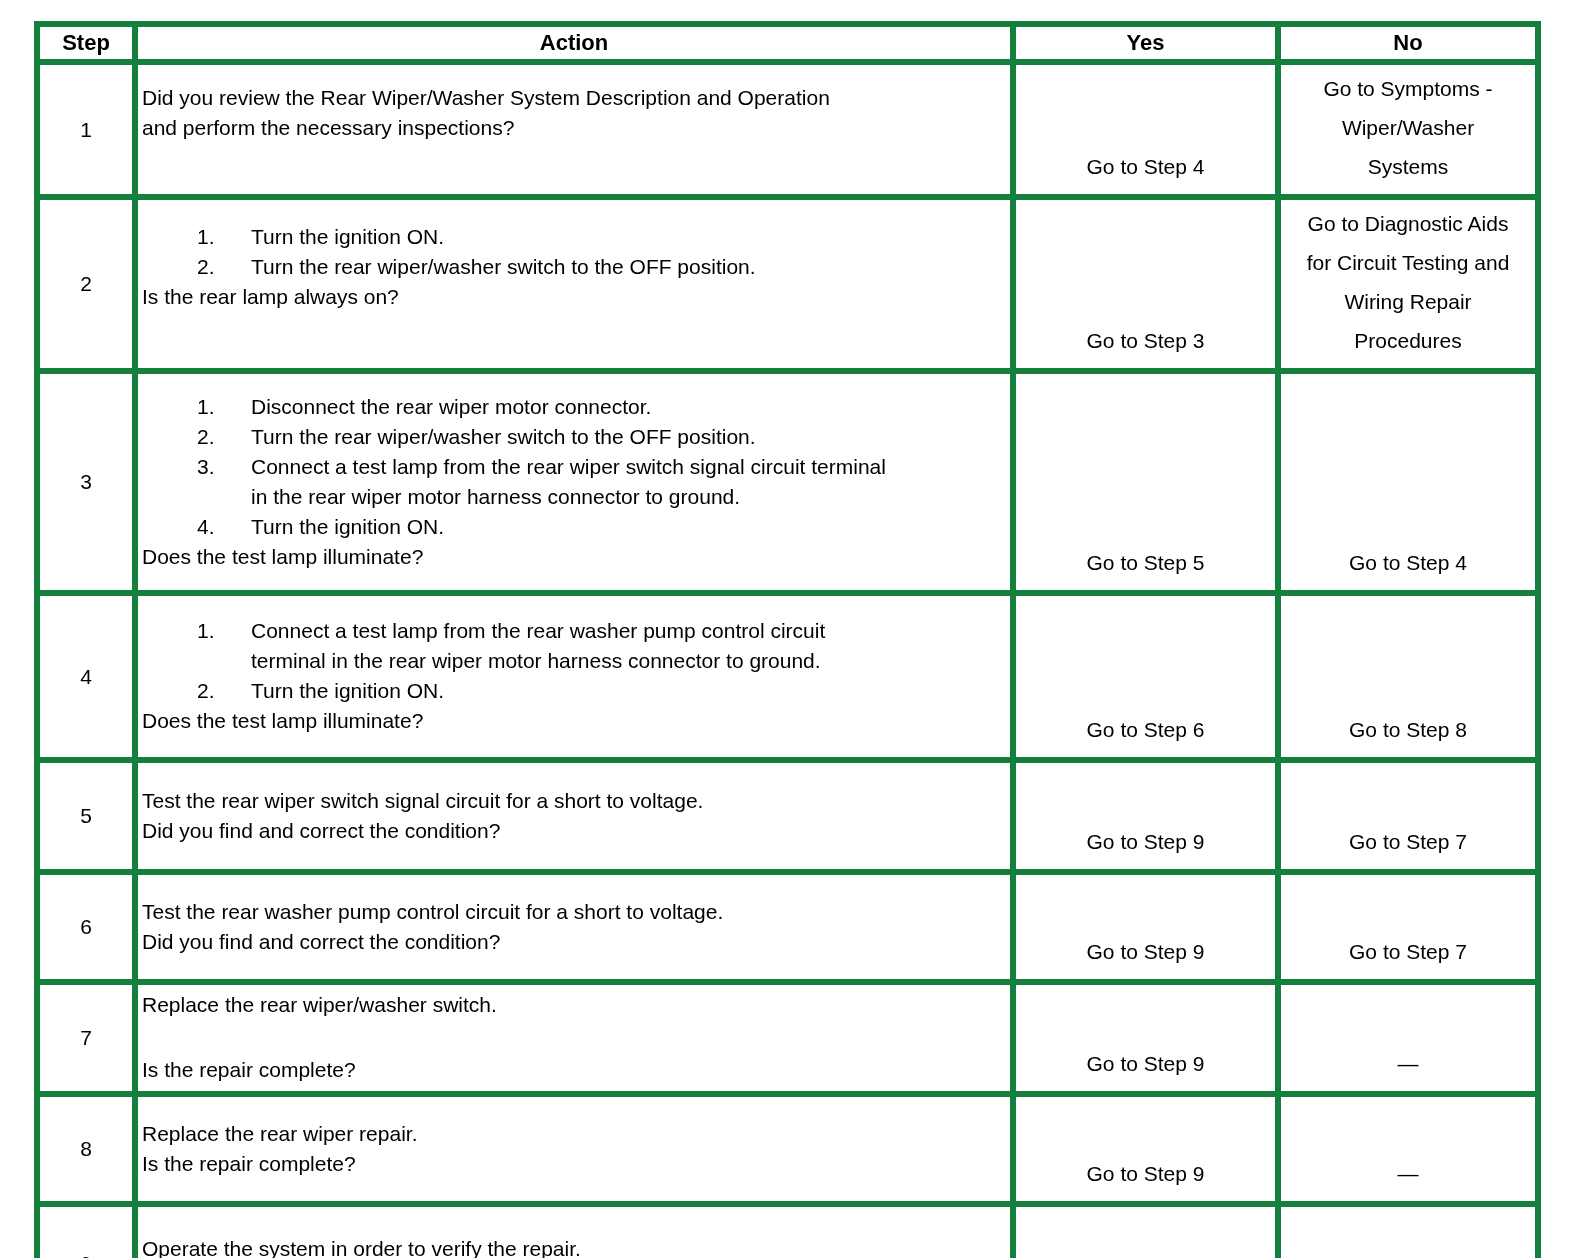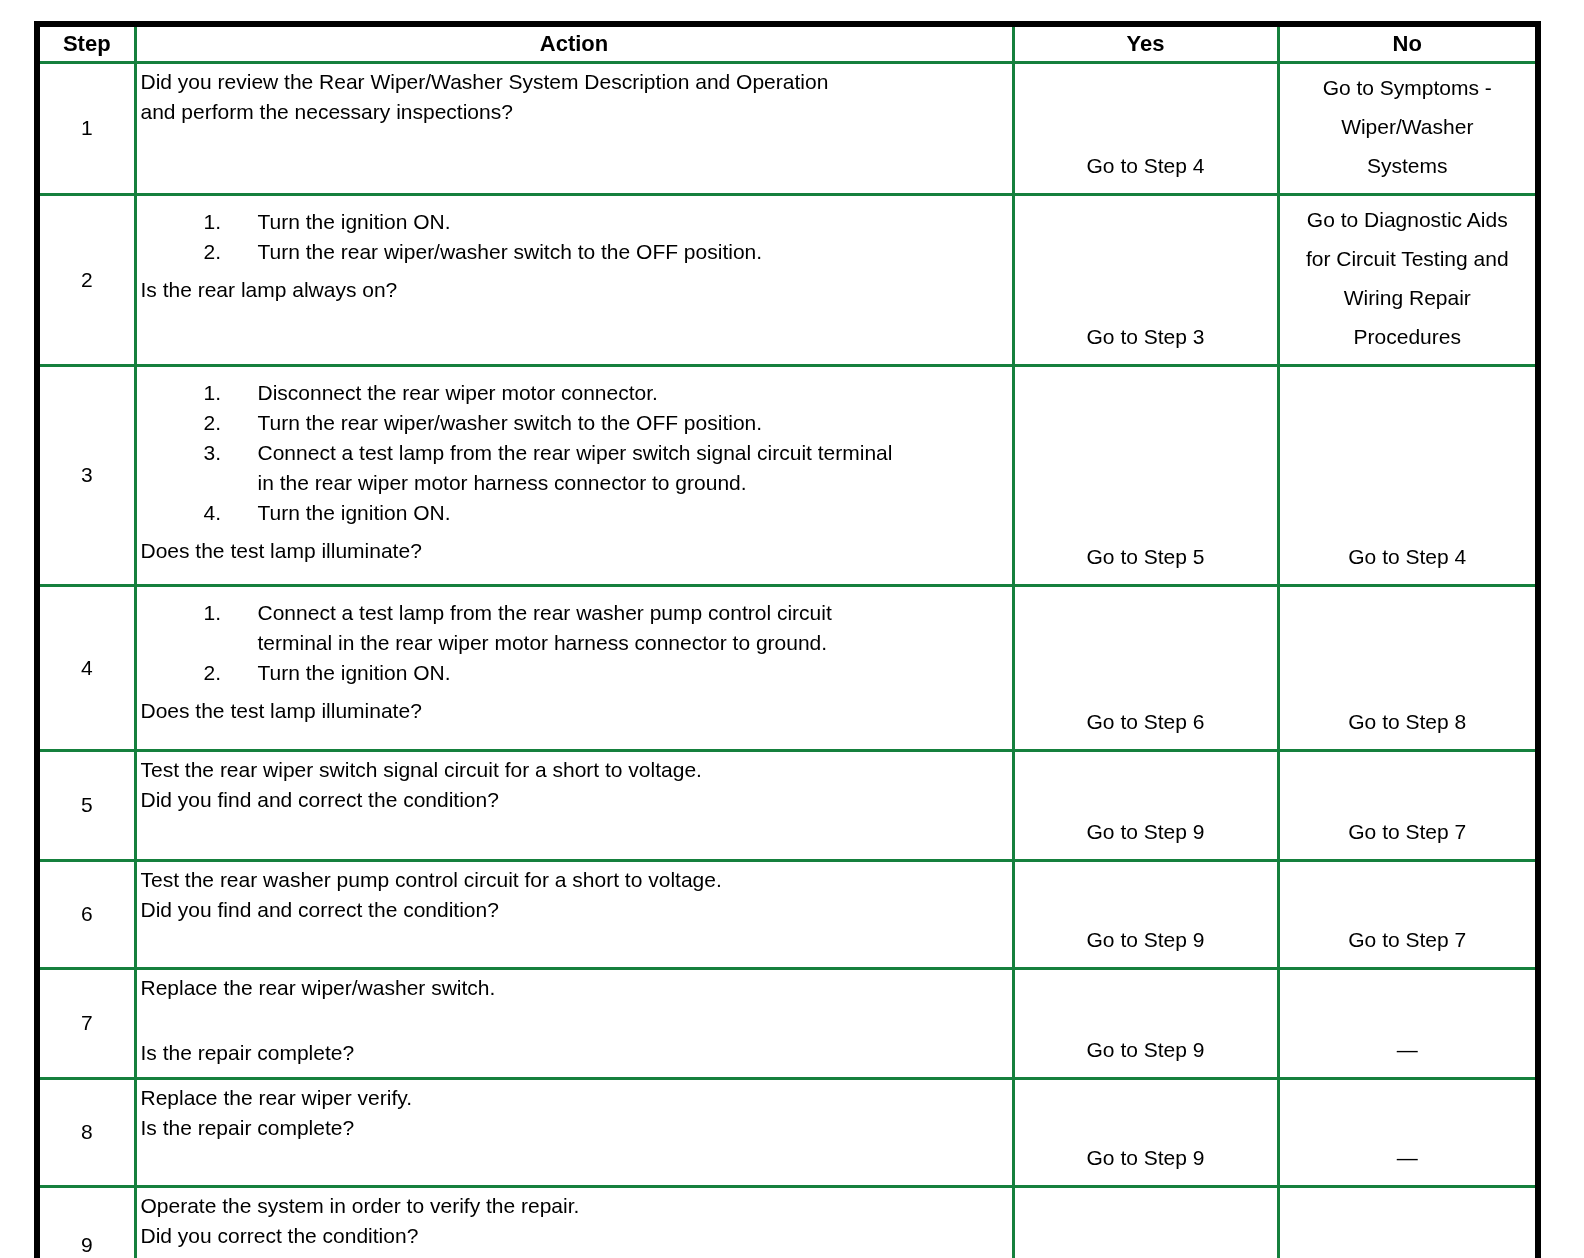--- a/index.html
+++ b/index.html
@@ -15,21 +15,21 @@
     padding: 21px 0 0 34px;
     background: #ffffff;
   }
   table.diag {
     border-collapse: collapse;
     table-layout: fixed;
     width: 1501px;
     border: 6px solid #000000;
   }
   th, td {
-    border: 3px solid #15803d;
+    border: 6px solid #15803d;
     box-sizing: border-box;
   }
   th {
     height: 38px;
     font-size: 22px;
     font-weight: bold;
     text-align: center;
     vertical-align: middle;
     padding: 2px 4px;
   }
@@ -39,40 +39,40 @@
     font-size: 21px;
     line-height: 26px;
   }
   td.action {
     vertical-align: top;
     padding: 3px 5px 4px 4px;
   }
   .cellwrap {
     display: flex;
     flex-direction: column;
-    justify-content: flex-start;
+    justify-content: center;
   }
   
   tr.r1 { height: 100px; } tr.r1 .cellwrap { min-height: 89px; }
   tr.r2 { height: 138px; } tr.r2 .cellwrap { min-height: 127px; }
   tr.r3 { height: 220px; } tr.r3 .cellwrap { min-height: 209px; }
   tr.r4 { height: 165px; } tr.r4 .cellwrap { min-height: 154px; }
   tr.r5 { height: 110px; } tr.r5 .cellwrap { min-height: 99px; }
   tr.r6 { height: 108px; } tr.r6 .cellwrap { min-height: 97px; }
   tr.r7 { height: 110px; } tr.r7 .cellwrap { min-height: 99px; gap: 35px; }
   tr.r8 { height: 108px; } tr.r8 .cellwrap { min-height: 97px; }
   tr.r9 { height: 118px; } tr.r9 .cellwrap { min-height: 107px; }
 
   .statement, .question {
     font-size: 21px;
     line-height: 30px;
     white-space: pre-line;
   }
   ol.steps {
-    margin: 8px;
+    margin: 0;
     padding: 0;
     list-style: none;
     counter-reset: item;
   }
   ol.steps li {
     counter-increment: item;
     position: relative;
     padding-left: 109px;
     font-size: 21px;
     line-height: 30px;
@@ -213,21 +213,21 @@
           </div>
         </td>
         <td class="yes">Go to Step 9</td>
         <td class="no">—</td>
       </tr>
 
       <tr class="r8">
         <td class="step">8</td>
         <td class="action">
           <div class="cellwrap">
-            <div class="statement">Replace the rear wiper verify.</div>
+            <div class="statement">Replace the rear wiper repair.</div>
             <div class="question">Is the repair complete?</div>
           </div>
         </td>
         <td class="yes">Go to Step 9</td>
         <td class="no">—</td>
       </tr>
 
       <tr class="r9">
         <td class="step">9</td>
         <td class="action">

